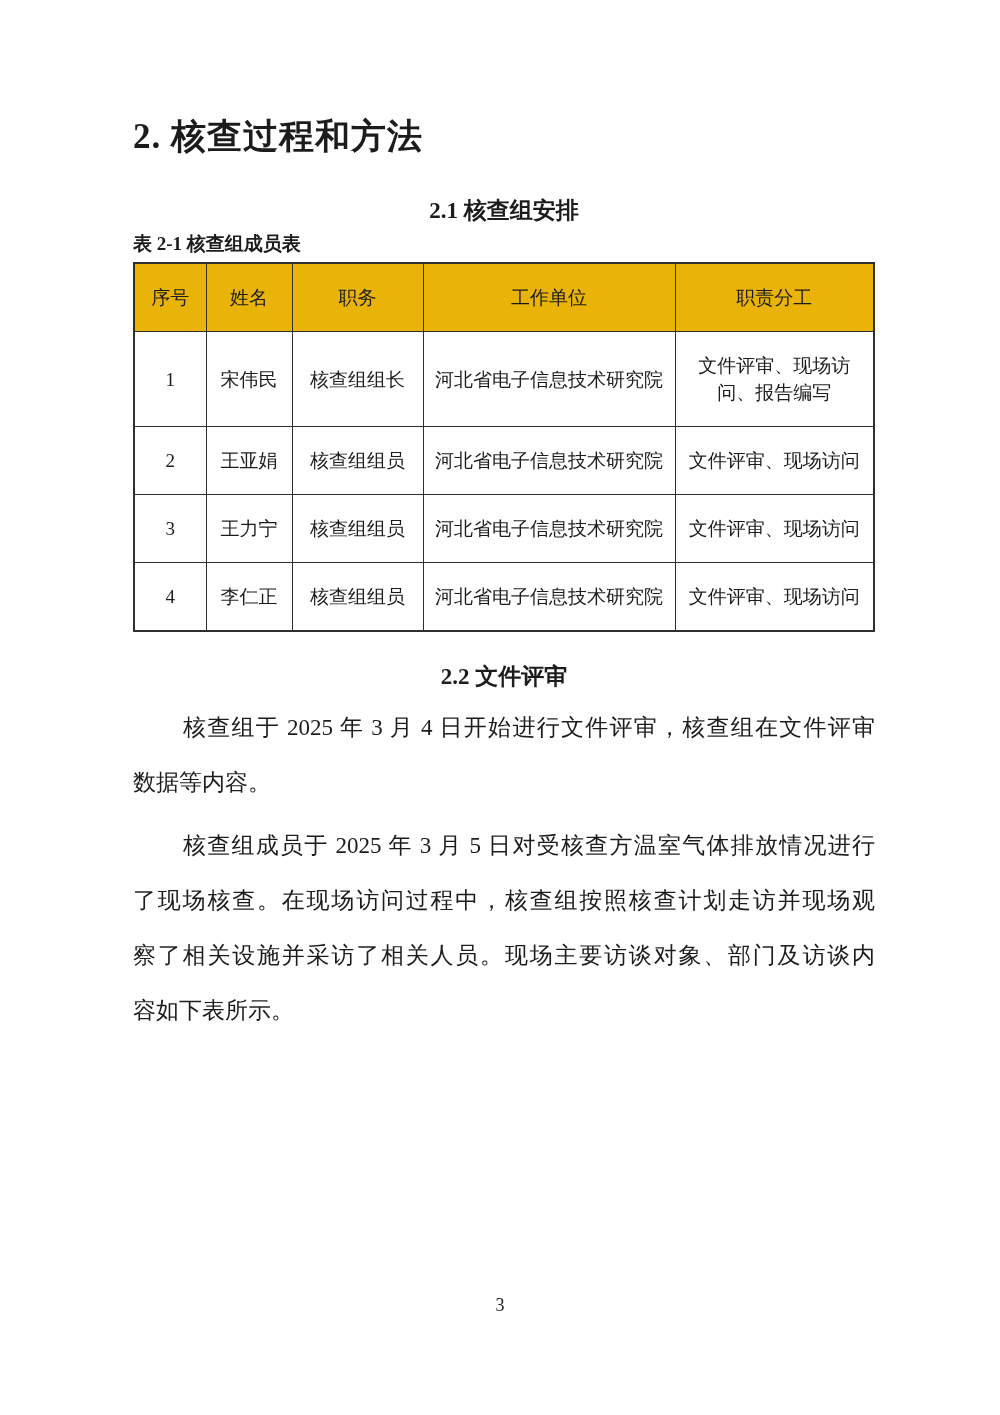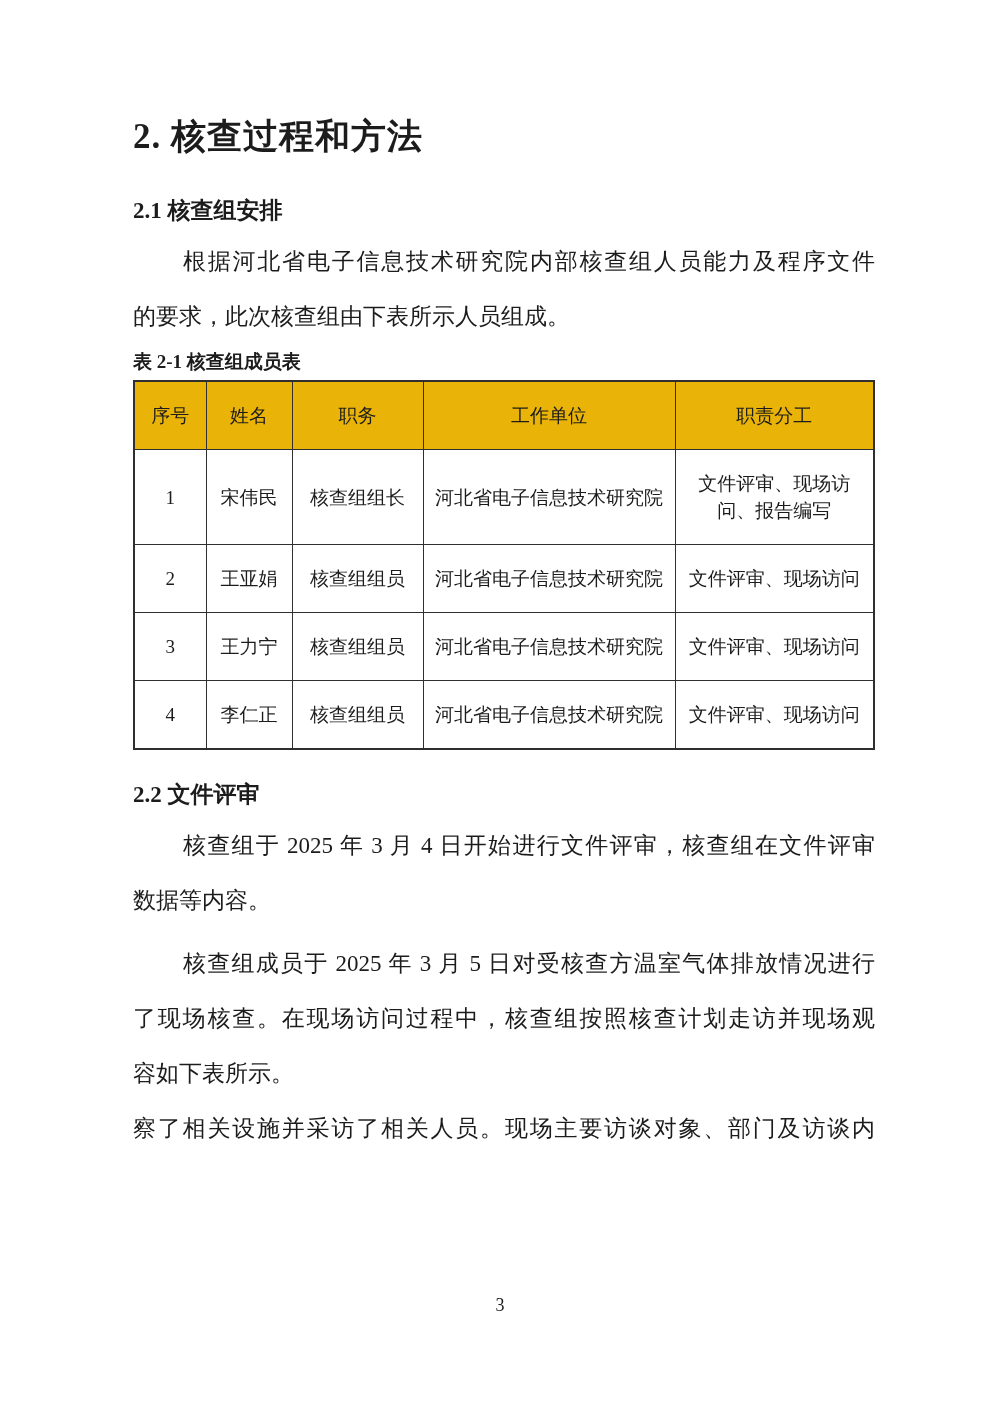--- a/index.html
+++ b/index.html
@@ -20,20 +20,21 @@
     font-size: 35px;
     font-weight: bold;
     line-height: 42px;
     letter-spacing: 1px;
   }
   .sec-heading {
     margin: 0;
     font-size: 23px;
     font-weight: bold;
     line-height: 30px;
+    text-align: center;
   }
   .sec-heading.s21 { margin-top: 38px; }
   .sec-heading.s22 { margin-top: 30px; }
   .sec-heading.s23 { margin-top: 24px; }
   .para { margin-top: 8px; }
   .pline {
     font-size: 23px;
     line-height: 55px;
     text-align: justify;
     text-align-last: justify;
@@ -85,24 +86,20 @@
 </head>
 <body>
 
 <div class="page">
   <main class="content">
 
     <h1 class="doc-title">2. 核查过程和方法</h1>
 
     <section>
       <h2 class="sec-heading s21">2.1 核查组安排</h2>
-      <div class="para">
-        <div class="pline first">根据河北省电子信息技术研究院内部核查组人员能力及程序文件</div>
-        <div class="pline last">的要求，此次核查组由下表所示人员组成。</div>
-      </div>
     </section>
 
     <div class="table-caption">表 2-1 核查组成员表</div>
 
     <table class="members">
       <colgroup>
         <col style="width:72px">
           <col style="width:86px">
           <col style="width:131px">
           <col style="width:252px">
@@ -154,21 +151,21 @@
       <div class="para">
         <div class="pline first">核查组于 2025 年 3 月 4 日开始进行文件评审，核查组在文件评审</div>
         <div class="pline last">数据等内容。</div>
       </div>
     </section>
 
     <section>
       <div class="para">
         <div class="pline first">核查组成员于 2025 年 3 月 5 日对受核查方温室气体排放情况进行</div>
         <div class="pline">了现场核查。在现场访问过程中，核查组按照核查计划走访并现场观</div>
+        <div class="pline">察了相关设施并采访了相关人员。现场主要访谈对象、部门及访谈内</div>
         <div class="pline last">容如下表所示。</div>
-        <div class="pline">察了相关设施并采访了相关人员。现场主要访谈对象、部门及访谈内</div>
       </div>
     </section>
 
   </main>
 
   <div class="page-number">3</div>
 </div>
 
 </body></html>

